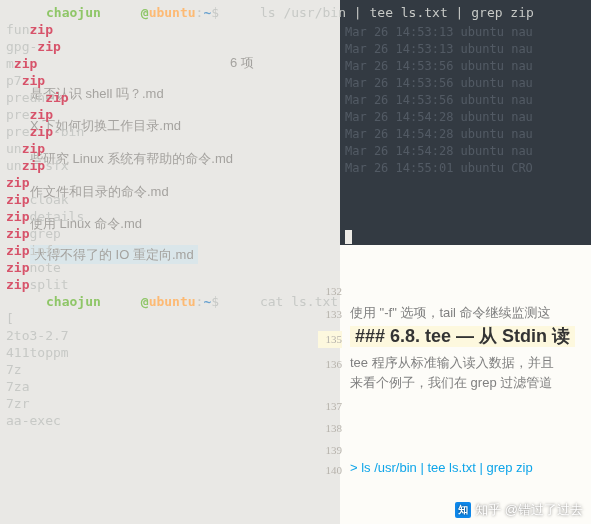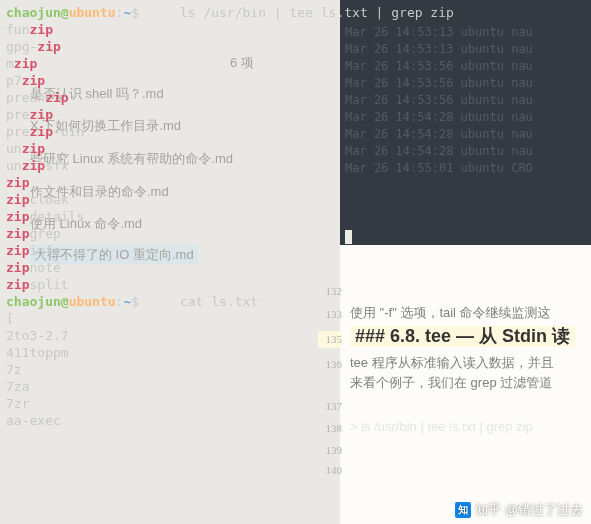--- a/index.html
+++ b/index.html
@@ -75,31 +75,31 @@
     position: absolute;
     z-index: 2;
     font-family: Liberation Serif, serif;
     font-size: 11px;
     color: #b7b3ac;
     text-align: right;
     width: 24px;
   }
   .md-hl { background: #fdf8de; }
   .md-head { color: #333; font-weight: bold; font-size: 18px; }
-  .md-quote { color: #e5e5e5; }
+  .md-quote { color: #0ea5e9; margin-top: 41px; }
   .terminal {
     position: absolute;
     left: 0; top: 0;
     width: 591px;
     color: #c7c9c6;
     z-index: 5;
     padding: 4px 6px;
   }
   .term-line { white-space: pre; height: 17px; }
-  .user { color: #8fc668; font-weight: bold; }
+  .user { color: #8fc668; font-weight: bold; margin-left: 40px; }
   .host { color: #fdba74; font-weight: bold; }
   .tilde { color: #6aa2cf; font-weight: bold; }
   .dollar { color: #c7c9c6; }
   .cmd { color: #c7c9c6; margin-left: 33px; }
   .out { color: #c7c9c6; }
   .hl { color: #d7536a; font-weight: bold; }
   .watermark {
     position: absolute;
     right: 8px;
     bottom: 6px;

